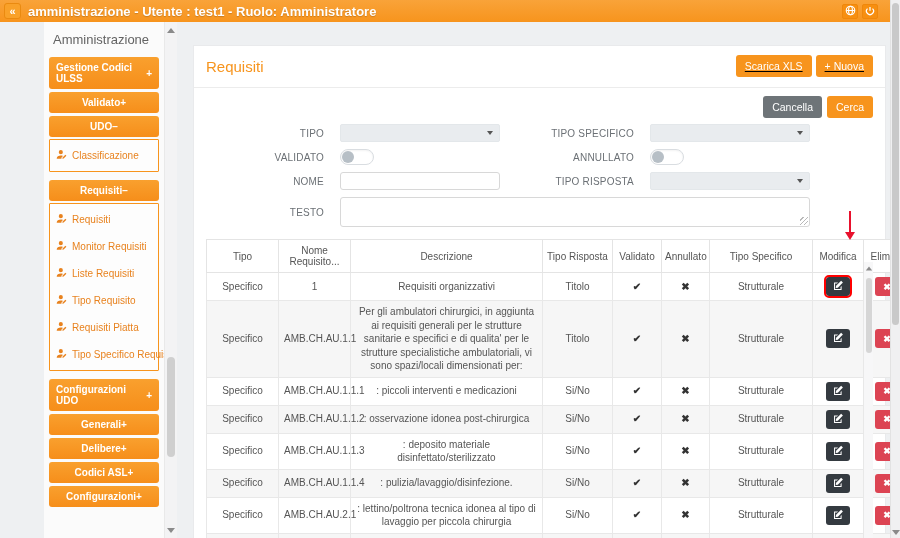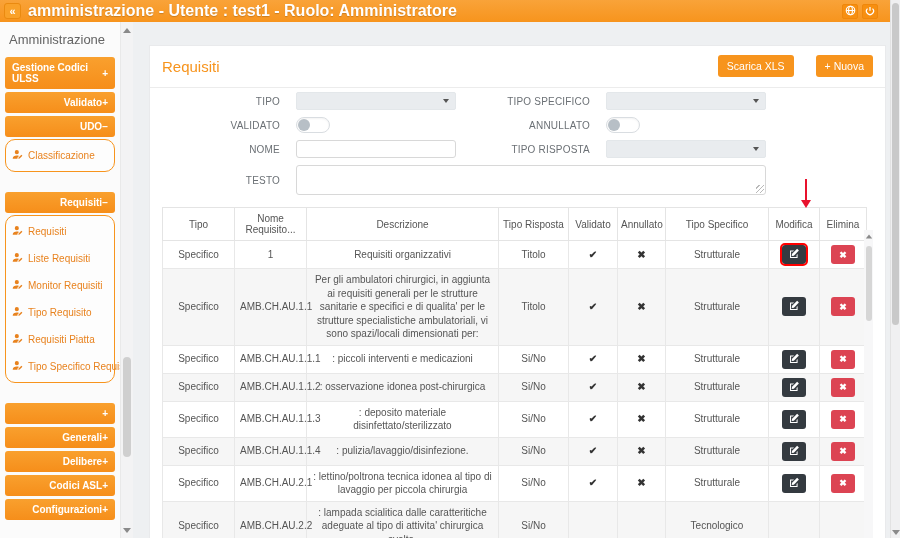--- a/index.html
+++ b/index.html
@@ -16,64 +16,64 @@
   .topbar {
     height:22px; flex:0 0 22px;
     background:linear-gradient(#f9a339,#f7941d);
     display:flex; align-items:center; gap:7px; padding:0 4px;
   }
   .collapse-btn {
     width:17px; height:16px; padding:0; line-height:14px;
     background:#f9a129; border:1px solid #ea8a10; border-radius:3px;
     color:#fff; font-weight:bold; font-size:11px; cursor:pointer;
   }
-  .topbar-title { color:#fff; font-weight:bold; font-size:16px; text-shadow:0 1px 1px rgba(0,0,0,.18); white-space:nowrap; }
+  .topbar-title { color:#fff; font-weight:bold; font-size:13px; text-shadow:0 1px 1px rgba(0,0,0,.18); white-space:nowrap; }
   .topbar-actions { margin-left:auto; margin-right:8px; display:flex; gap:4px; }
   .tb-btn {
     width:16px; height:15px; padding:0; border-radius:2px;
     background:#f78f10; border:1px solid #ef870b;
     display:flex; align-items:center; justify-content:center; cursor:pointer;
   }
 
   
-  .layout { flex:1; display:flex; min-height:0; }
+  .layout { flex:1; display:flex; min-height:0;padding-left:44px; }
 
   
   .sidebar { width:120px; flex:0 0 120px; background:#fbfbfb; overflow:hidden; }
   .side-heading { color:#636363; font-size:13px; padding:10px 9px 7px; }
   .side-btn {
-    display:flex; justify-content:flex-end; align-items:center;
+    display:flex; justify-content:center; align-items:center;
     background:linear-gradient(#f9a02e,#f68e1a); color:#fff;
     font-weight:bold; font-size:10px; border-radius:3px;
     margin:3px 5px; padding:5px 7px; cursor:pointer;
   }
   .side-btn .state { font-weight:bold; }
   .side-sub {
-    border:1px solid #f7941d; border-radius:10px; margin:-1px 5px 20px;
+    border:1px solid #f7941d; border-radius:1px; margin:-1px 5px 8px;
     background:#fdfdfd; padding:2px 0;
   }
   .side-sub-item {
     display:flex; align-items:center; gap:5px;
     color:#e8821e; font-size:10px; padding:7px 6px; cursor:pointer; white-space:nowrap;
   }
 
   
   .sidebar-scroll { width:13px; flex:0 0 13px; background:#f3f3f4; border-left:1px solid #e9e9e9; position:relative; }
   .tri-up   { width:0;height:0;border-left:4px solid transparent;border-right:4px solid transparent;border-bottom:5px solid #8a8a8a; }
   .tri-down { width:0;height:0;border-left:4px solid transparent;border-right:4px solid transparent;border-top:5px solid #8a8a8a; }
   .sidebar-scroll .tri-up   { position:absolute; top:6px; left:2px; }
   .sidebar-scroll .tri-down { position:absolute; bottom:5px; left:2px; }
   .sidebar-scroll .thumb { position:absolute; top:335px; left:2px; width:8px; height:100px; background:#cfcfcf; border-radius:4px; }
 
   
   .content { flex:1; min-width:0; overflow:hidden; }
   .panel { background:#fff; border:1px solid #e9eaec; margin:23px 4px 0 16px; position:relative; }
   .panel-head { display:flex; align-items:center; padding:9px 12px 10px; border-bottom:1px solid #ececec; }
   .page-title { color:#f7941d; font-size:15px; font-weight:normal; margin:0; }
-  .head-actions { margin-left:auto; display:flex; gap:22px; }
+  .head-actions { margin-left:auto; display:flex; gap:4px;text-decoration:underline; }
   .btn { border:none; border-radius:3px; font-size:10.5px; padding:5px 9px; color:#fff; cursor:pointer; font-family:inherit; }
   .btn.orange { background:#f7941d; }
   .btn.gray   { background:#6e7478; }
 
   .filter-bar { display:flex; justify-content:flex-end; gap:5px; padding:8px 12px 2px; }
 
   
   .form-grid {
     display:grid; grid-template-columns:118px 160px 118px 160px;
     column-gap:16px; row-gap:7px; align-items:center;
@@ -208,52 +208,53 @@
                     <path d="M7 7.6a3 3 0 1 0 0-6 3 3 0 0 0 0 6zM1 14c0-3 2.7-4.6 6-4.6 1.2 0 2.3.2 3.2.6l-2 2-0.4 2H1z"></path>
                     <path d="M13.6 8.2l1.5 1.5-4 4-1.9.4.4-1.9 4-4z"></path>
                   </svg></span>
                 <span>Requisiti</span>
               </div>
               <div class="side-sub-item">
                 <span><svg width="11" height="11" viewBox="0 0 16 16" fill="#e8821e">
                     <path d="M7 7.6a3 3 0 1 0 0-6 3 3 0 0 0 0 6zM1 14c0-3 2.7-4.6 6-4.6 1.2 0 2.3.2 3.2.6l-2 2-0.4 2H1z"></path>
                     <path d="M13.6 8.2l1.5 1.5-4 4-1.9.4.4-1.9 4-4z"></path>
                   </svg></span>
+                <span>Monitor Requisiti</span>
+              </div>
+              <div class="side-sub-item">
+                <span><svg width="11" height="11" viewBox="0 0 16 16" fill="#e8821e">
+                    <path d="M7 7.6a3 3 0 1 0 0-6 3 3 0 0 0 0 6zM1 14c0-3 2.7-4.6 6-4.6 1.2 0 2.3.2 3.2.6l-2 2-0.4 2H1z"></path>
+                    <path d="M13.6 8.2l1.5 1.5-4 4-1.9.4.4-1.9 4-4z"></path>
+                  </svg></span>
                 <span>Liste Requisiti</span>
               </div>
               <div class="side-sub-item">
                 <span><svg width="11" height="11" viewBox="0 0 16 16" fill="#e8821e">
                     <path d="M7 7.6a3 3 0 1 0 0-6 3 3 0 0 0 0 6zM1 14c0-3 2.7-4.6 6-4.6 1.2 0 2.3.2 3.2.6l-2 2-0.4 2H1z"></path>
                     <path d="M13.6 8.2l1.5 1.5-4 4-1.9.4.4-1.9 4-4z"></path>
                   </svg></span>
-                <span>Monitor Requisiti</span>
-              </div>
-              <div class="side-sub-item">
-                <span><svg width="11" height="11" viewBox="0 0 16 16" fill="#e8821e">
-                    <path d="M7 7.6a3 3 0 1 0 0-6 3 3 0 0 0 0 6zM1 14c0-3 2.7-4.6 6-4.6 1.2 0 2.3.2 3.2.6l-2 2-0.4 2H1z"></path>
-                    <path d="M13.6 8.2l1.5 1.5-4 4-1.9.4.4-1.9 4-4z"></path>
-                  </svg></span>
                 <span>Tipo Requisito</span>
               </div>
               <div class="side-sub-item">
                 <span><svg width="11" height="11" viewBox="0 0 16 16" fill="#e8821e">
                     <path d="M7 7.6a3 3 0 1 0 0-6 3 3 0 0 0 0 6zM1 14c0-3 2.7-4.6 6-4.6 1.2 0 2.3.2 3.2.6l-2 2-0.4 2H1z"></path>
                     <path d="M13.6 8.2l1.5 1.5-4 4-1.9.4.4-1.9 4-4z"></path>
                   </svg></span>
                 <span>Requisiti Piatta</span>
               </div>
               <div class="side-sub-item">
                 <span><svg width="11" height="11" viewBox="0 0 16 16" fill="#e8821e">
                     <path d="M7 7.6a3 3 0 1 0 0-6 3 3 0 0 0 0 6zM1 14c0-3 2.7-4.6 6-4.6 1.2 0 2.3.2 3.2.6l-2 2-0.4 2H1z"></path>
                     <path d="M13.6 8.2l1.5 1.5-4 4-1.9.4.4-1.9 4-4z"></path>
                   </svg></span>
                 <span>Tipo Specifico Requisito</span>
               </div>
             </div>
             <div class="side-btn">
+              <span>Configurazioni UDO</span>
               <span class="state">+</span>
             </div>
             <div class="side-btn">
               <span>Generali</span>
               <span class="state">+</span>
             </div>
             <div class="side-btn">
               <span>Delibere</span>
               <span class="state">+</span>
             </div>
@@ -278,20 +279,24 @@
         <section class="panel">
 
           <div class="panel-head">
             <h1 class="page-title">Requisiti</h1>
             <div class="head-actions">
               <button class="btn orange">Scarica XLS</button>
               <button class="btn orange">+ Nuova</button>
             </div>
           </div>
 
+          <div class="filter-bar">
+            <button class="btn gray">Cancella</button>
+            <button class="btn orange">Cerca</button>
+          </div>
 
           <div class="form-grid">
             <div class="flabel">TIPO</div>
             <div class="select">
               <span class="val"></span>
               <span class="caret"></span>
             </div>
             <div class="flabel">TIPO SPECIFICO</div>
             <div class="select">
               <span class="val"></span>

